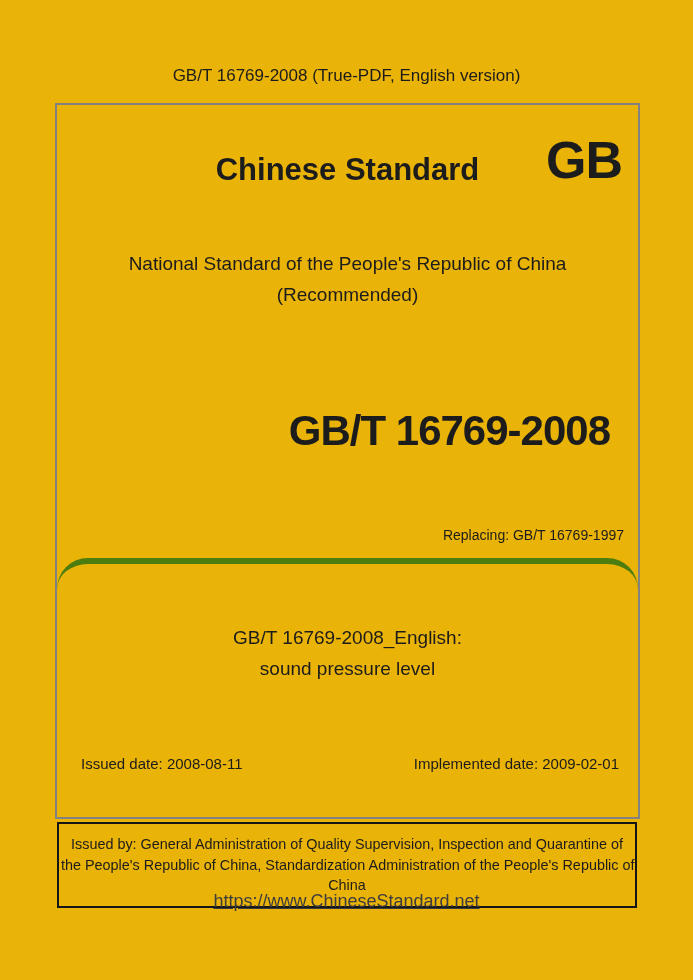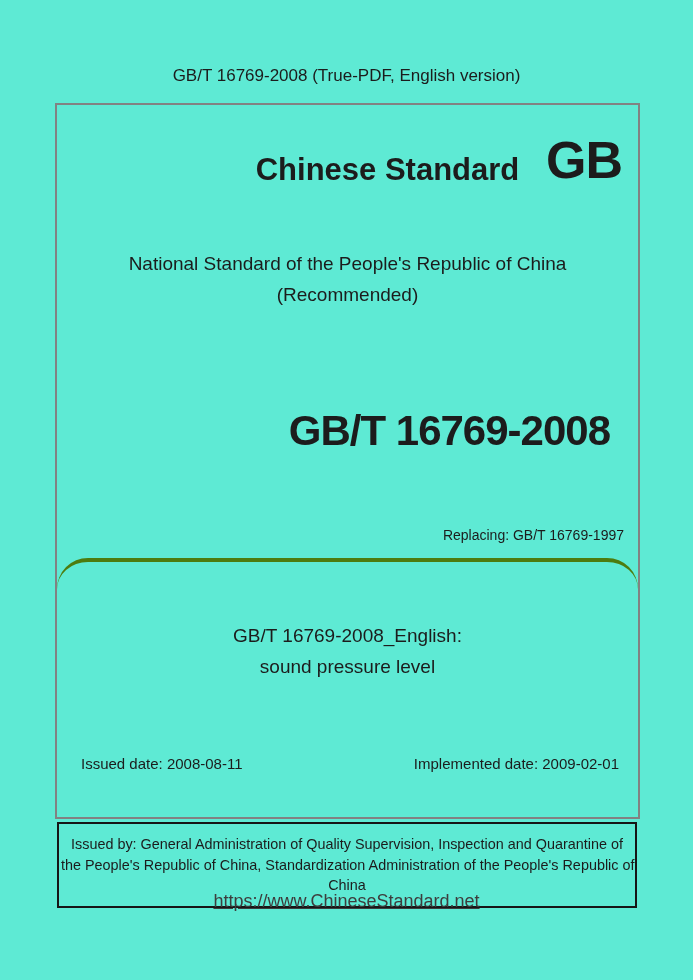--- a/index.html
+++ b/index.html
@@ -1,42 +1,42 @@
 <!DOCTYPE html>
 <html><head>
 <meta charset="utf-8">
 <style>
   html, body { margin: 0; padding: 0; background: #ffffff; }
   .page {
     position: relative;
     width: 693px;
     height: 980px;
-    background: #5eead4;
+    background: #eab308;
     font-family: "Liberation Sans", sans-serif;
     color: #1c1c1c;
     overflow: hidden;
   }
   .header-title {
     position: absolute;
     top: 66px; left: 0; right: 0;
     text-align: center;
     font-size: 17px;
   }
   .main-box {
     position: absolute;
     left: 55px; top: 103px;
     width: 585px; height: 716px;
     border: 2px solid #828282;
     box-sizing: border-box;
   }
   .section1 { position: relative; height: 453px; box-sizing: border-box; }
-  .section2 { position: relative; height: 228px; border-top: 4px solid #4d7c0f; box-sizing: border-box; border-radius: 31px; }
+  .section2 { position: relative; height: 228px; border-top: 6px solid #4d7c0f; box-sizing: border-box; border-radius: 31px; }
   .brand {
     position: absolute; top: 47px; left: 0; width: 100%;
-    text-align: center; font-size: 31px; font-weight: bold; padding-left: 40px;
+    text-align: center; font-size: 31px; font-weight: bold;
   }
   .gb-logo {
     position: absolute; top: 28px; right: 16px;
     font-size: 52px; font-weight: bold; letter-spacing: -1px; line-height: 1.05;
   }
   .national {
     position: absolute; top: 143px; left: 0; width: 100%;
     text-align: center; font-size: 19px; line-height: 31px;
   }
   .classification {

